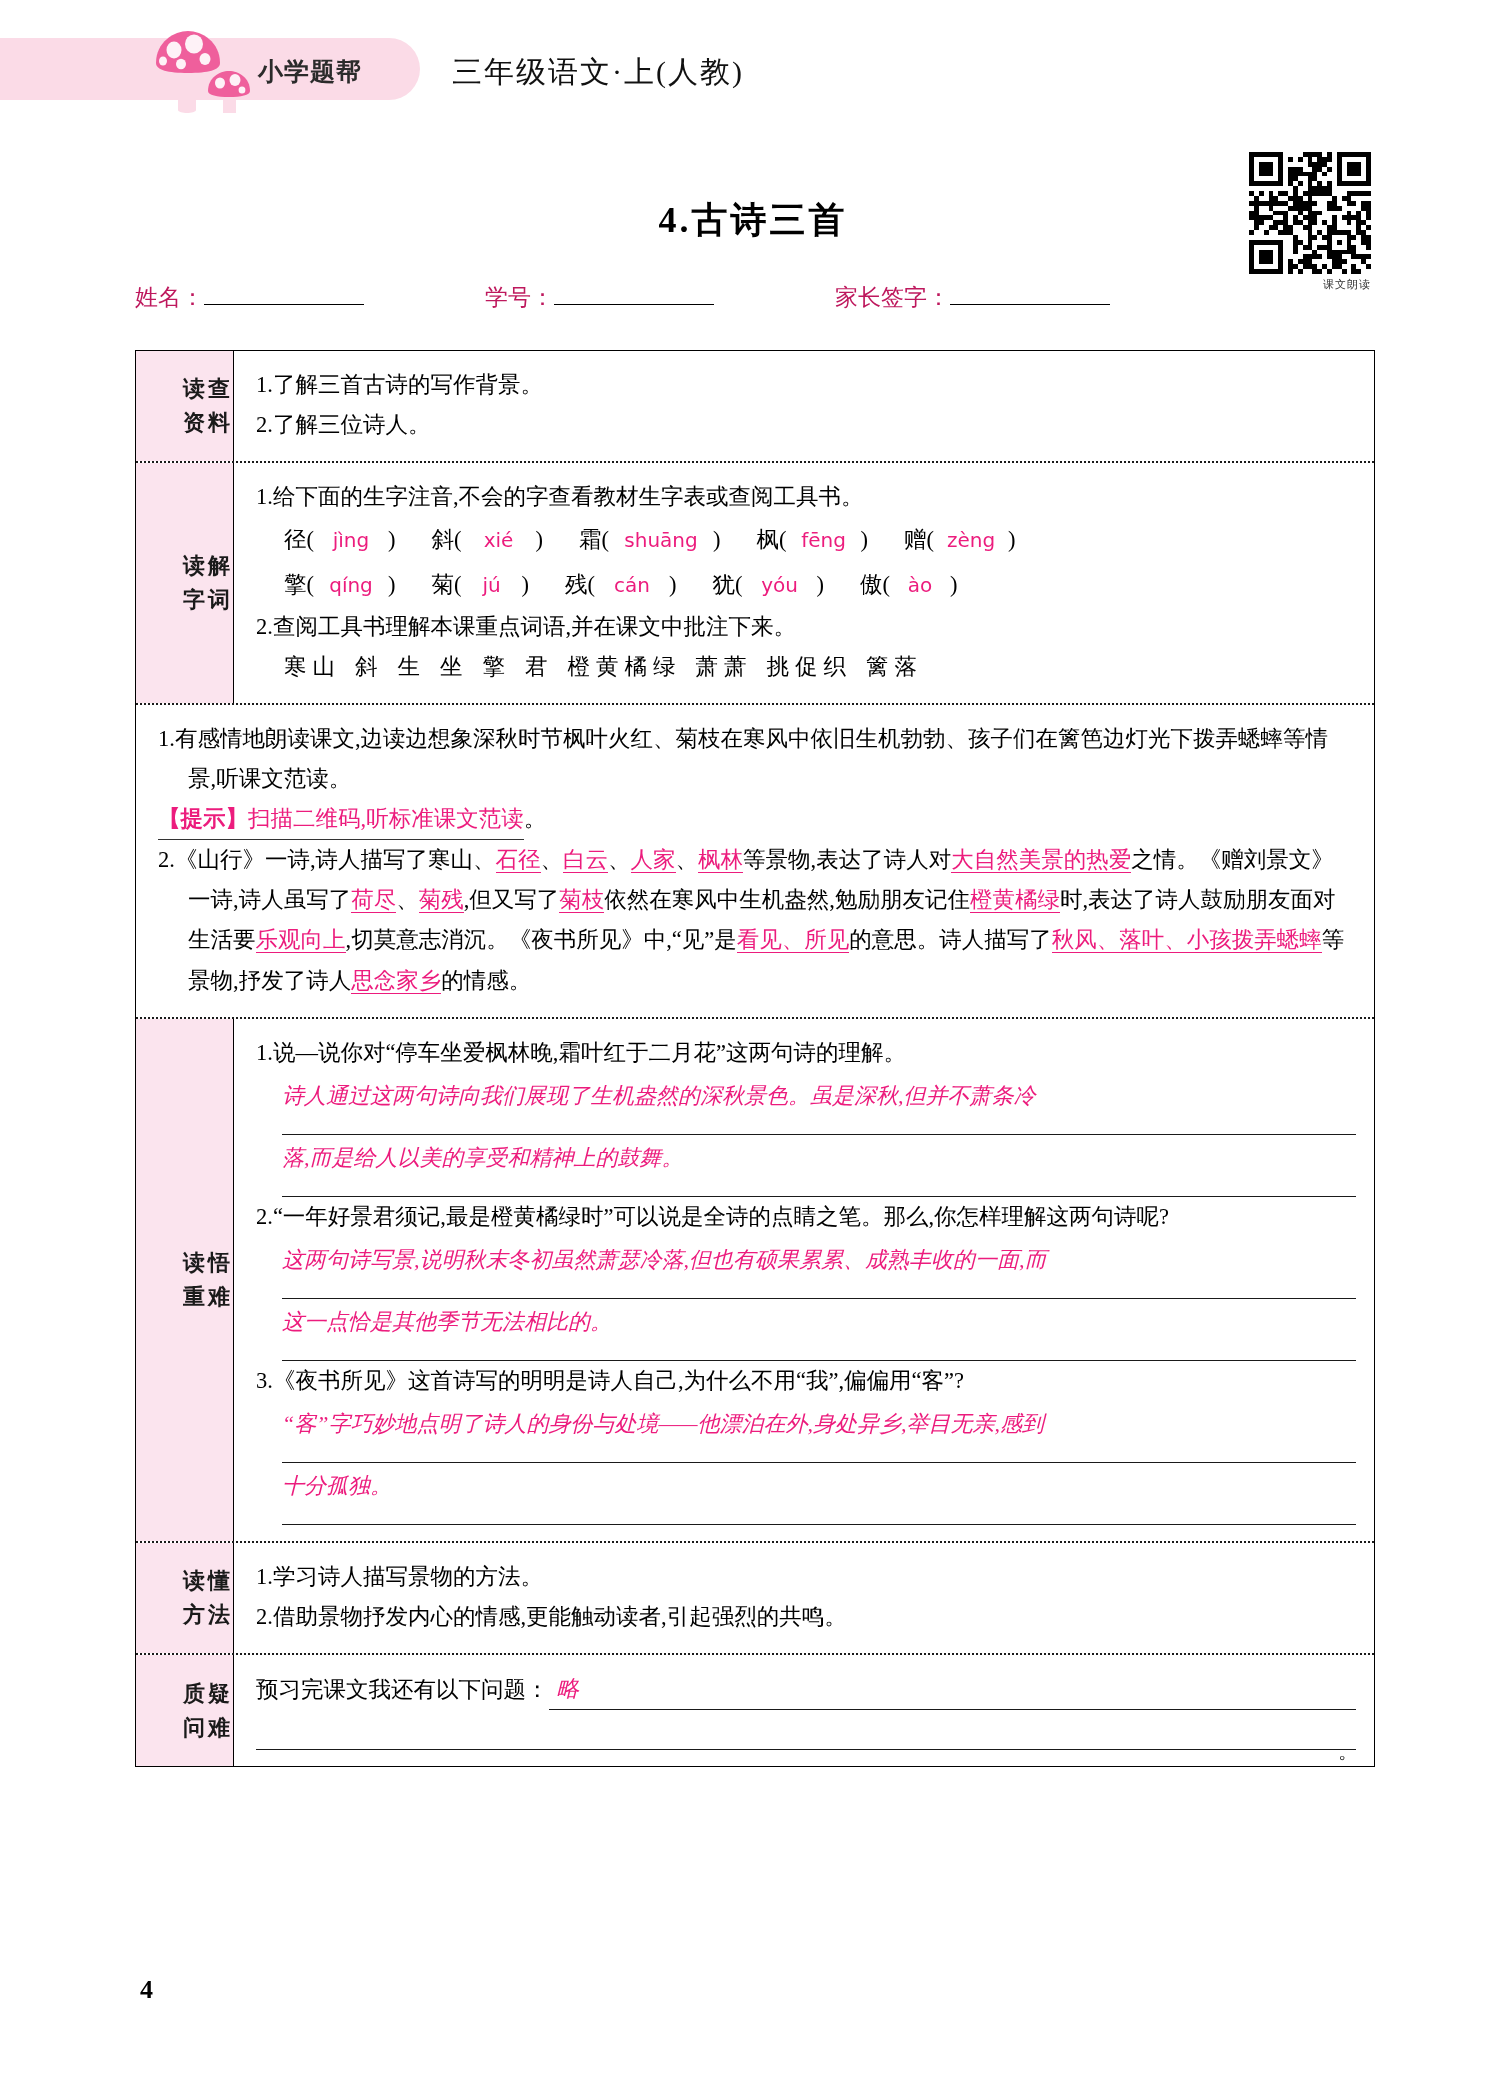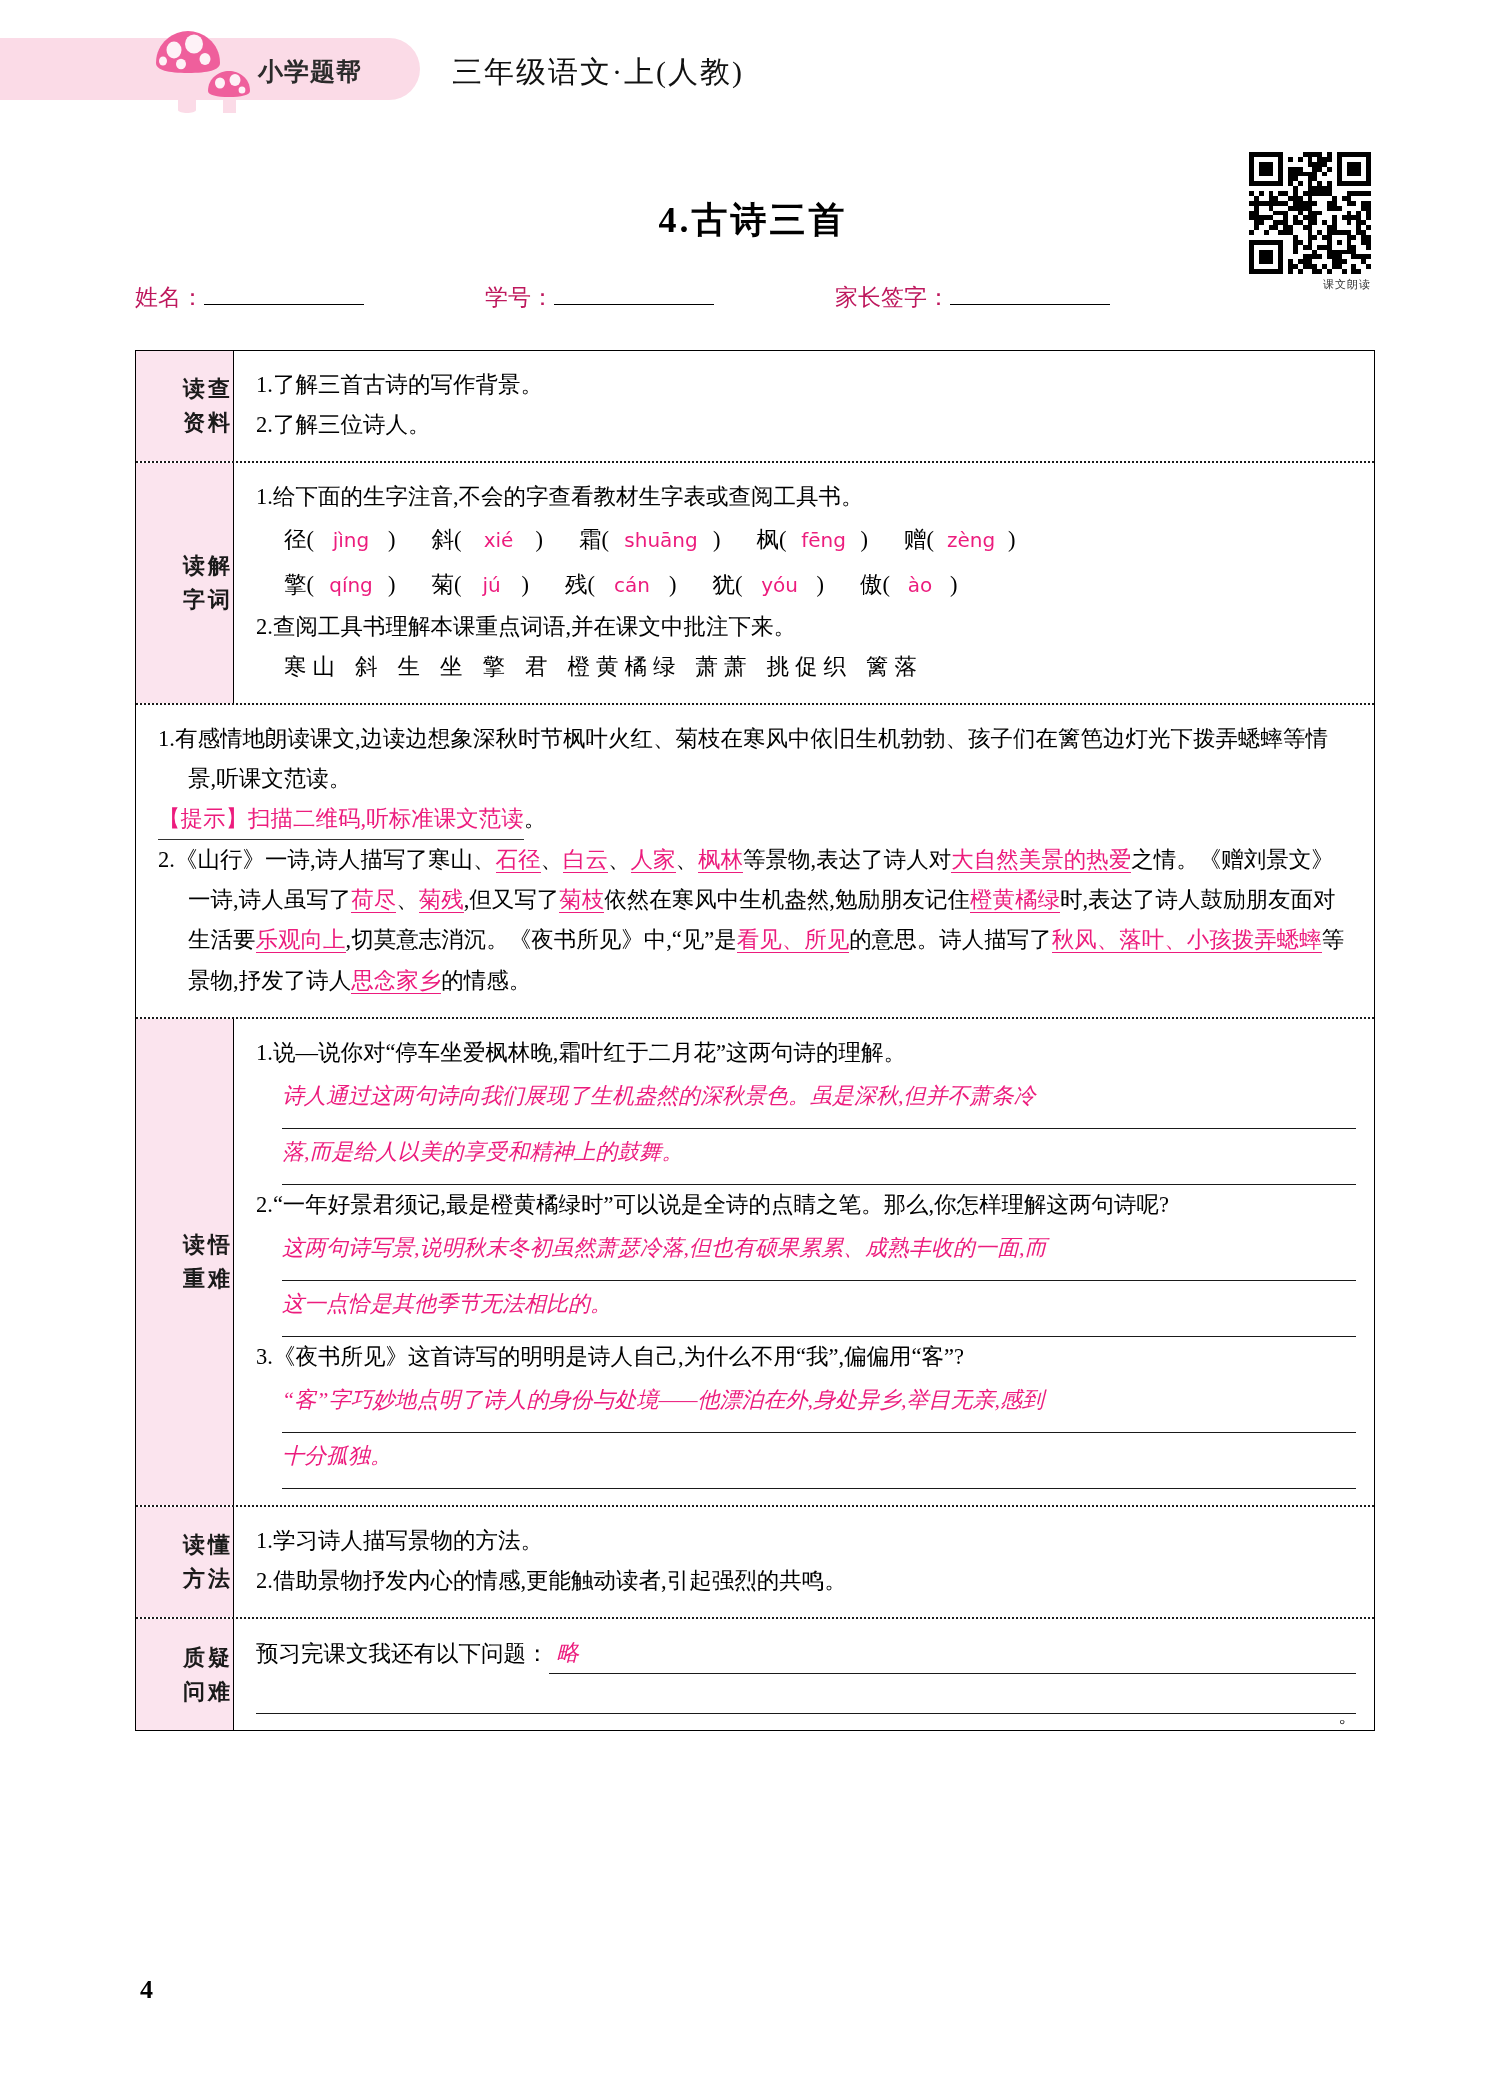--- a/index.html
+++ b/index.html
@@ -174,33 +174,33 @@
   .ans {
     color: #ec1c7d;
     border-bottom: 1.4px solid #ec1c7d;
     font-family: "Liberation Serif", serif;
   }
   .ans-hint {
     color: #ec1c7d;
     border-bottom: 1.4px solid #333;
     display: inline-block;
   }
-  .hint-tag { font-weight: normal; }
+  .hint-tag { font-weight: bold; }
 
   
   .hand {
     display: block;
     color: #ec1c7d;
     border-bottom: 1.5px solid #1a1a1a;
     font-family: "Liberation Serif", serif;
     font-style: italic;
     font-size: 22px;
     line-height: 2.05;
     margin-left: 26px;
-    padding-bottom: 10px;
+    padding-bottom: 16px;
   }
   .hang {
     display: block;
     padding-left: 30px;
     text-indent: -30px;
   }
   .q-first {
     display: flex;
     align-items: flex-end;
     gap: 0;

